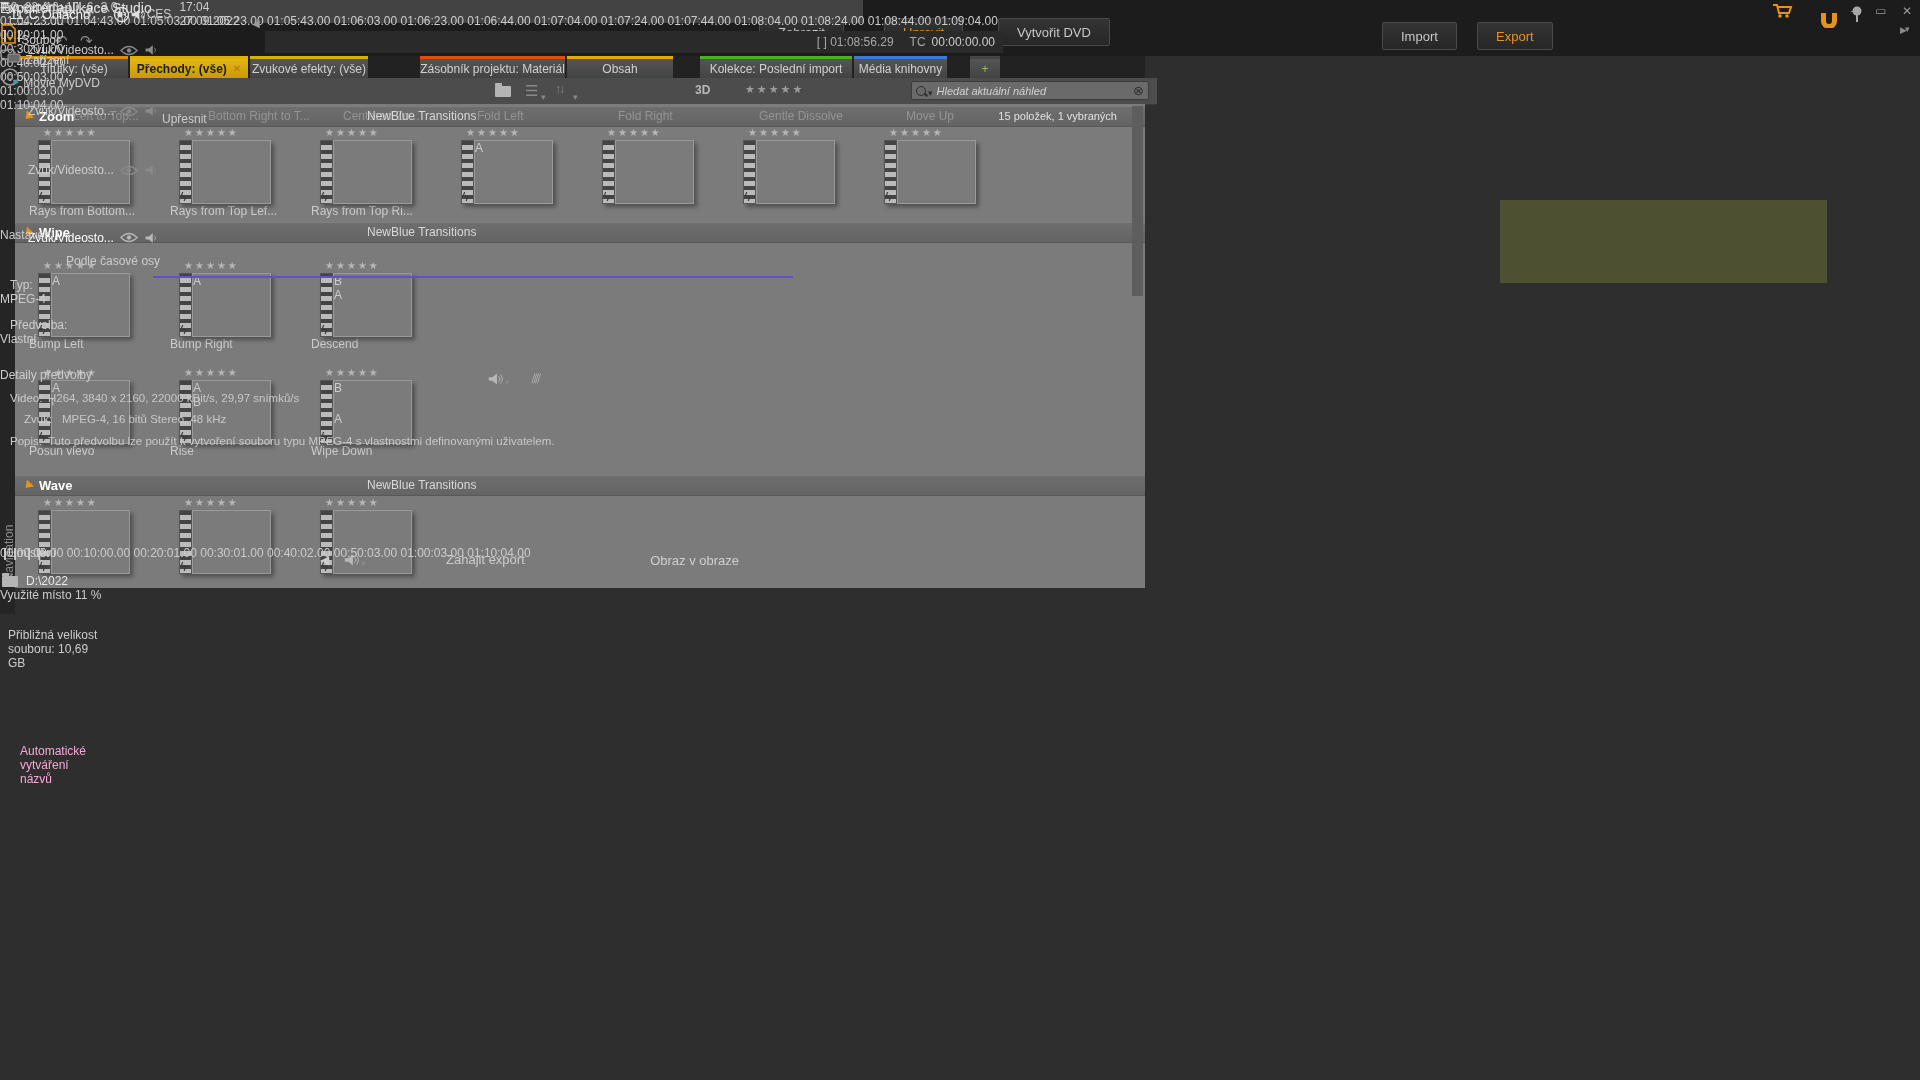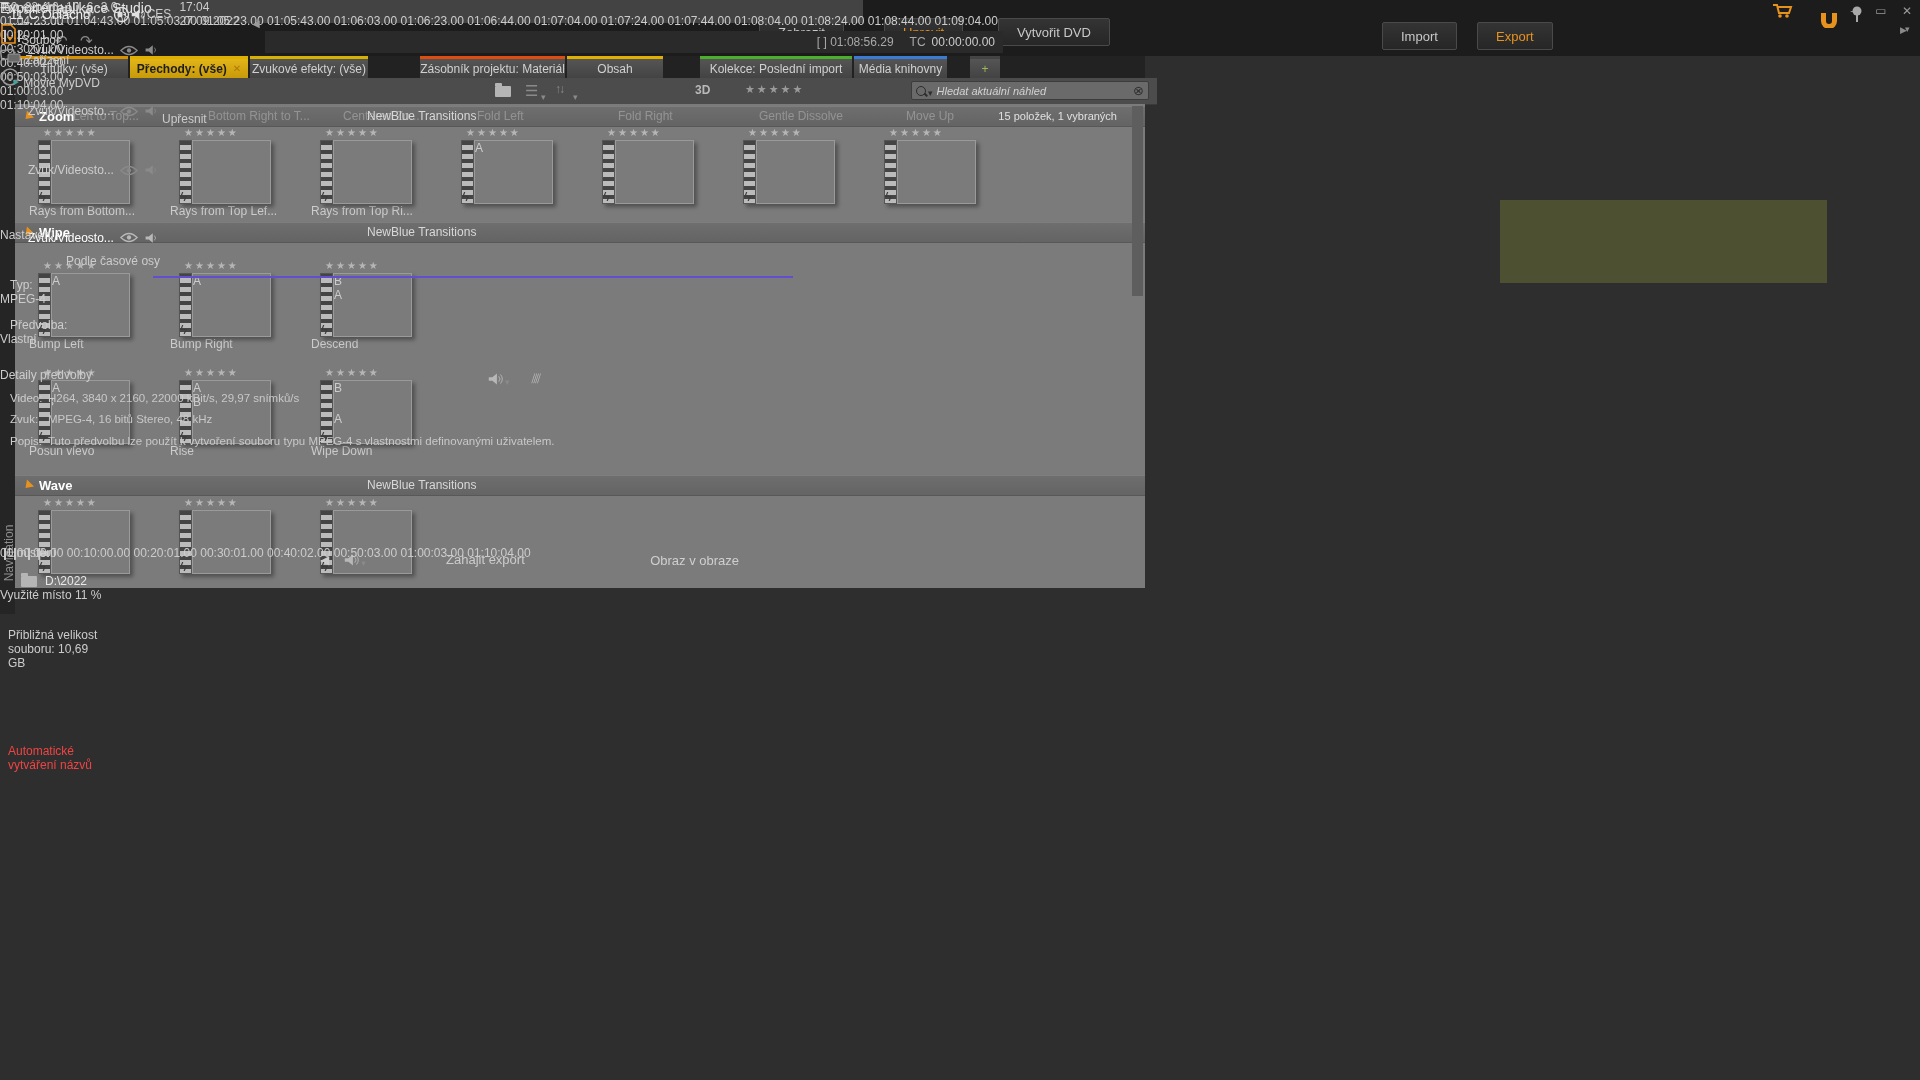--- a/index.html
+++ b/index.html
@@ -263,21 +263,21 @@
   </div>
 
   <div id="libtabs" class="ab">
     <div class="ltab" style="left:5px;width:108px;border-top-color:#d89000">Titulky: (vše)</div>
     <div class="ltab act" style="left:115px;width:118px;border-top-color:#e0b000">
       <span>Přechody: (vše)</span>
         <span class="tclose">✕</span>
     </div>
     <div class="ltab" style="left:235px;width:118px;border-top-color:#d8b000">Zvukové efekty: (vše)</div>
     <div class="ltab" style="left:405px;width:145px;border-top-color:#e04b10">Zásobník projektu: Materiál</div>
-    <div class="ltab" style="left:552px;width:96px;border-top-color:#e0b000">Obsah</div>
+    <div class="ltab" style="left:552px;width:106px;border-top-color:#e0b000">Obsah</div>
     <div class="ltab" style="left:685px;width:152px;border-top-color:#4caf2a">Kolekce: Poslední import</div>
     <div class="ltab" style="left:839px;width:93px;border-top-color:#3a7bd5">Média knihovny</div>
     <div class="ltab" style="left:955px;width:30px;color:#9ab858">+</div>
   </div>
 
   <div id="libtools" class="ab">
     <div class="foldico ab" style="left:468px;top:8px"></div>
     <span class="ab icx g-list" style="left:498px;top:4px"></span>
     <span class="ab icx g-dd" style="left:514px;top:8px"></span>
     <span class="ab icx g-sort" style="left:528px;top:4px;font-size:12px"></span>
@@ -817,21 +817,21 @@
       </div>
       <div class="btn-g ab" style="left:162px;top:112px;width:72px;height:20px">Upřesnit</div>
     </div>
 
     <div class="dbox" style="top:430px;height:178px">
       <div class="dhdr">Detaily předvolby</div>
       <div style="display:flex;margin:10px 10px 0 10px;font-size:11.5px">
         <span class="lbl" style="width:38px;flex:none">Video:</span>
         <span style="color:#c8c8c8">H264, 3840 x 2160, 22000 kBit/s, 29,97 snímků/s</span>
       </div>
-      <div style="display:flex;margin:9px 10px 0 10px;font-size:11.5px">
+      <div style="display:flex;margin:9px 10px 0 24px;font-size:11.5px">
         <span class="lbl" style="width:38px;flex:none">Zvuk:</span>
         <span style="color:#c8c8c8">MPEG-4, 16 bitů Stereo, 48 kHz</span>
       </div>
       <div style="display:flex;margin:9px 10px 0 10px;font-size:11.5px;line-height:1.35">
         <span class="lbl" style="width:38px;flex:none">Popis:</span>
         <span style="color:#c8c8c8">Tuto předvolbu lze použít k vytvoření souboru typu MPEG-4 s vlastnostmi definovanými uživatelem.</span>
       </div>
     </div>
 
     <div class="ab f" style="left:265px;top:31px;width:738px;height:22px;background:#2a2a2a;justify-content:flex-end">
@@ -872,32 +872,32 @@
           <path d="M13 4 Q16 7 13 10 M15 2 Q19 7 15 12" stroke="#b8b8b8" fill="none"></path>
       </svg>
       <span class="icx g-dd"></span>
       <span class="trico" style="margin-left:22px"><span class="bar" style="height:13px"></span></span>
       <span class="trico"><span class="bar" style="height:13px"></span></span>
       <span class="trico" style="color:#b8b8b8;font-size:13px;letter-spacing:-2px">⫽⫽</span>
     </div>
 
     <div id="dloc" class="ab">
       <div class="dhdr" style="padding-left:8px">Umístění</div>
-      <div class="f" style="margin:14px 0 0 21px">
+      <div class="f" style="margin:14px 0 0 2px">
         <div class="foldico"></div>
         <span style="margin-left:8px;color:#e8e8e8">D:\2022</span>
       </div>
       <div class="pbar">
         <div class="pfill"></div>
         <div class="pbtext">Využité místo 11 %</div>
       </div>
       <div class="ab lbl" style="left:8px;top:82px">Přibližná velikost souboru: 10,69 GB</div>
       <div class="f ab" style="left:8px;top:198px">
         <span class="cb"></span>
-        <span class="lbl" style="margin-left:0;color:#ef4444">Automatické vytváření názvů</span>
+        <span class="lbl" style="margin-left:12px;color:#f9a8d4">Automatické vytváření názvů</span>
       </div>
     </div>
 
     <div id="dbottom" class="ab">
       <div class="btn-g ab" style="left:446px;top:6px;width:118px;height:24px;font-size:13px">Zahájit export</div>
       <div class="grip"></div>
     </div>
   </div>
 
   <div id="taskbar" class="ab f">

